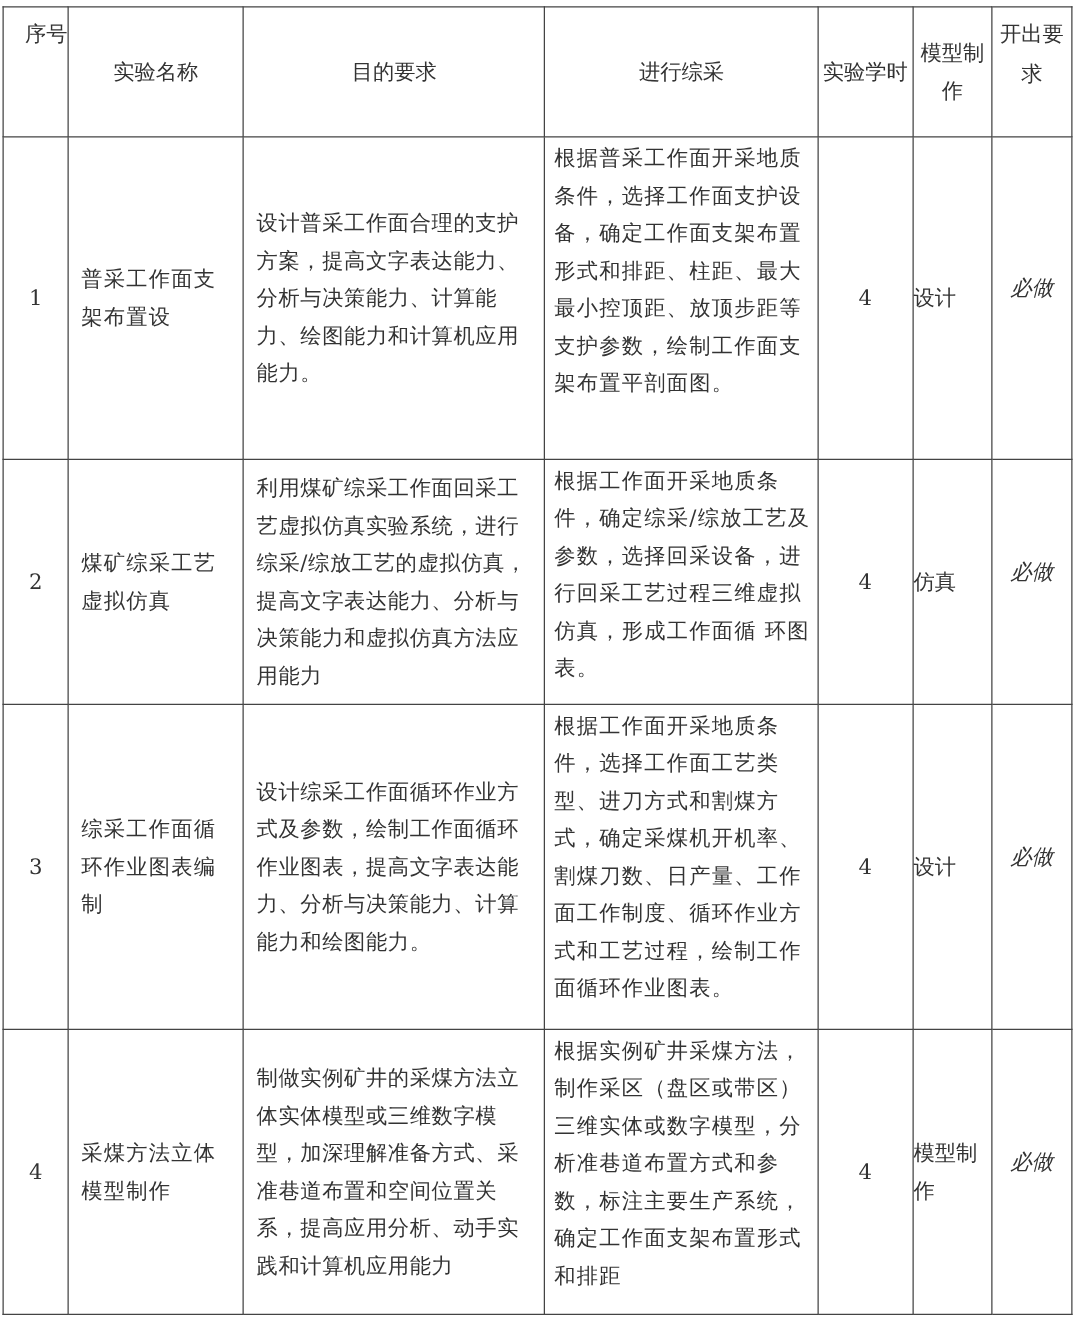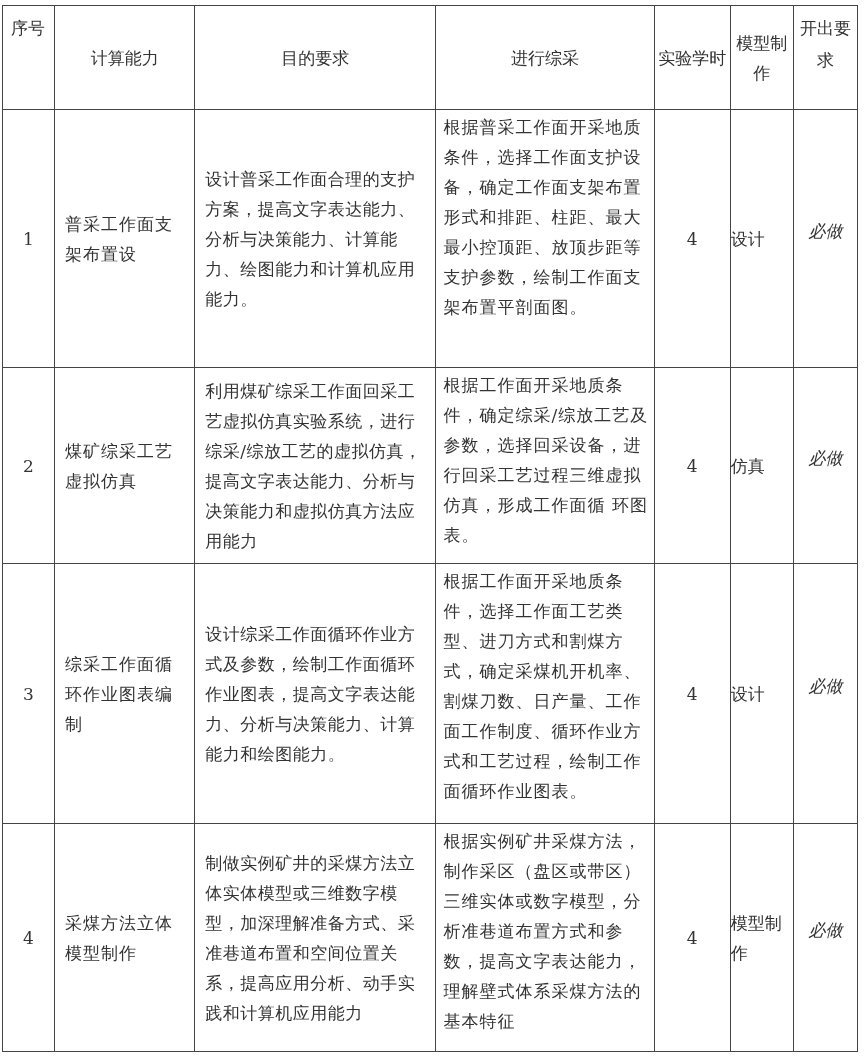--- a/index.html
+++ b/index.html
@@ -11,21 +11,21 @@
            font-size: 17px; line-height: 30px; vertical-align: middle; }
   th { text-align: center; }
   .c-no { width: 52px; }
   .c-name { width: 140px; }
   .c-goal { width: 241px; }
   .c-content { width: 218px; }
   .c-hours { width: 76px; }
   .c-type { width: 63px; }
   .c-req { width: 64px; }
   .hdr { height: 104px; }
-  .hdr .no { text-align: left; vertical-align: top; padding: 6px 0 0 8px; line-height: 32px; }
+  .hdr .no { text-align: right; vertical-align: top; padding: 6px 0 0 8px; line-height: 32px; }
   .hdr .req { vertical-align: top; padding-top: 6px; line-height: 32px; }
   .cell-no { text-align: center; }
   .cell-name { padding-left: 10px; padding-right: 6px; letter-spacing: 1px; margin-left: 12px; }
   .cell-goal { padding-left: 10px; padding-right: 10px; letter-spacing: 0.5px; }
   .cell-content { padding-left: 7px; padding-right: 5px; letter-spacing: 1px; margin-left: 8px; }
   .cell-hours { text-align: center; }
   .cell-type { text-align: left; }
   .cell-req { text-align: center; vertical-align: middle; }
   .cell-req span { position: relative; top: -8px; font-style: italic; }
   .r1 { height: 258px; } .r2 { height: 196px; } .r3 { height: 260px; } .r4 { height: 228px; }
@@ -40,21 +40,21 @@
       <col class="c-name">
       <col class="c-goal">
       <col class="c-content">
       <col class="c-hours">
       <col class="c-type">
       <col class="c-req">
   </colgroup>
   <tbody>
       <tr class="hdr">
     <th class="no">序号</th>
-    <th>计算能力</th>
+    <th>实验名称</th>
     <th>目的要求</th>
     <th>进行综采</th>
     <th>实验学时</th>
     <th>模型制作</th>
     <th class="req">开出要求</th>
   </tr>
   <tr class="r1">
     <td class="cell-no">1</td>
     <td class="cell-name">普采工作面支架布置设</td>
     <td class="cell-goal">设计普采工作面合理的支护方案，提高文字表达能力、分析与决策能力、计算能力、绘图能力和计算机应用能力。</td>
@@ -78,19 +78,19 @@
     <td class="cell-goal">设计综采工作面循环作业方式及参数，绘制工作面循环作业图表，提高文字表达能力、分析与决策能力、计算能力和绘图能力。</td>
     <td class="cell-content">根据工作面开采地质条件，选择工作面工艺类型、进刀方式和割煤方式，确定采煤机开机率、割煤刀数、日产量、工作面工作制度、循环作业方式和工艺过程，绘制工作面循环作业图表。</td>
     <td class="cell-hours">4</td>
     <td class="cell-type">设计</td>
     <td class="cell-req"><span>必做</span></td>
   </tr>
   <tr class="r4">
     <td class="cell-no">4</td>
     <td class="cell-name">采煤方法立体模型制作</td>
     <td class="cell-goal">制做实例矿井的采煤方法立体实体模型或三维数字模型，加深理解准备方式、采准巷道布置和空间位置关系，提高应用分析、动手实践和计算机应用能力</td>
-    <td class="cell-content">根据实例矿井采煤方法，制作采区（盘区或带区）三维实体或数字模型，分析准巷道布置方式和参数，提高文字表达能力，理解壁式体系采煤方法的基本特征</td>
+    <td class="cell-content">根据实例矿井采煤方法，制作采区（盘区或带区）三维实体或数字模型，分析准巷道布置方式和参数，标注主要生产系统，确定工作面支架布置形式和排距</td>
     <td class="cell-hours">4</td>
     <td class="cell-type">模型制作</td>
     <td class="cell-req"><span>必做</span></td>
   </tr>
 </tbody>
   </table>
 
 </body></html>

